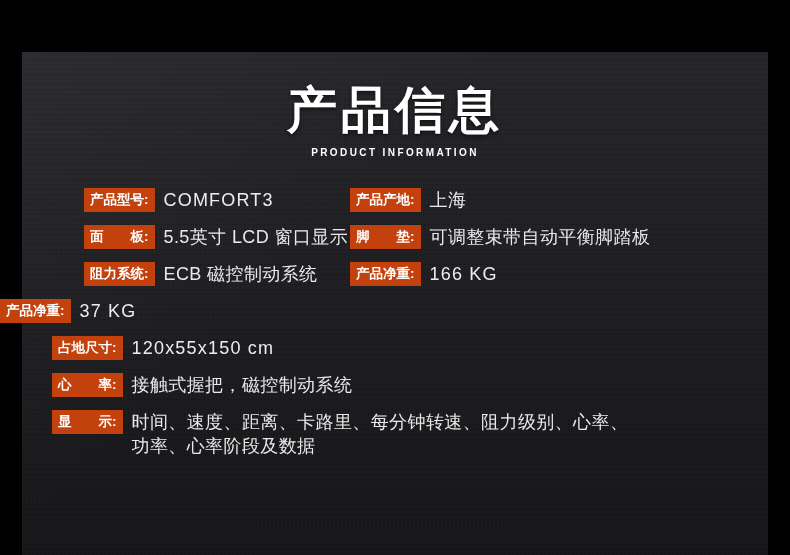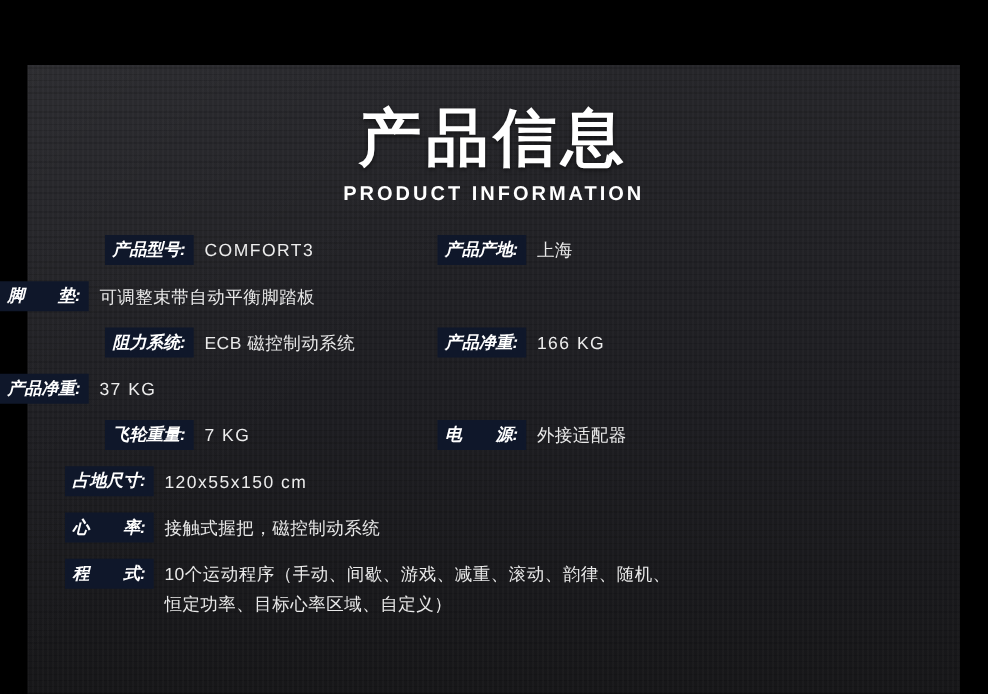--- a/index.html
+++ b/index.html
@@ -54,21 +54,21 @@
     color: #ffffff;
     font-size: 50px;
     font-weight: bold;
     letter-spacing: 4px;
     line-height: 1.05;
     margin: 0;
     text-shadow: 0 2px 4px rgba(0,0,0,0.55);
   }
   .subtitle {
     color: #ffffff;
-    font-size: 16px;
+    font-size: 10px;
     font-weight: bold;
     letter-spacing: 2.4px;
     margin-top: 10px;
   }
 
   .specs {
     position: absolute;
     left: 0;
     right: 0;
     top: 152px;
@@ -88,34 +88,33 @@
     padding-left: 84px;
     box-sizing: border-box;
   }
   .col-right {
     width: 356px;
     padding-left: 0px;
     box-sizing: border-box;
     justify-content: space-between;
   }
   .tag {
-    background: #0f172a;
+    background: #c2410c;
     color: #ffffff;
     font-size: 13.5px;
     font-weight: bold;
     padding: 3px 6px 4px 6px;
     line-height: 17px;
     white-space: pre;
     flex: 0 0 auto;
     letter-spacing: 0px;
-    font-style: italic;
   }
   .val {
     color: #e9e9e9;
-    font-size: 14px;
+    font-size: 18px;
     line-height: 24px;
     margin-left: 9px;
     letter-spacing: 0.4px;
     white-space: pre-line;
     flex: 1 1 auto;
   }
   .val.latin {
     letter-spacing: 1.2px;
     color: #ededed;
   }
@@ -147,20 +146,24 @@
         <span class="tag">产品型号:</span>
         <span class="val latin">COMFORT3</span>
       </div>
       <div class="col col-right">
         <span class="tag">产品产地:</span>
         <span class="val">上海</span>
       </div>
     </div>
 
     <div class="row">
+      <div class="col col-left">
+        <span class="tag">面　　板:</span>
+        <span class="val">5.5英寸 LCD 窗口显示</span>
+      </div>
       <div class="col col-right">
         <span class="tag">脚　　垫:</span>
         <span class="val">可调整束带自动平衡脚踏板</span>
       </div>
     </div>
 
     <div class="row">
       <div class="col col-left">
         <span class="tag">阻力系统:</span>
         <span class="val">ECB 磁控制动系统</span>
@@ -171,42 +174,32 @@
       </div>
     </div>
 
     <div class="row">
       <div class="col col-right">
         <span class="tag">产品净重:</span>
         <span class="val latin">37 KG</span>
       </div>
     </div>
 
-    <div class="row">
-      <div class="col col-left">
-        <span class="tag">飞轮重量:</span>
-        <span class="val latin">7 KG</span>
-      </div>
-      <div class="col col-right">
-        <span class="tag">电　　源:</span>
-        <span class="val">外接适配器</span>
-      </div>
-    </div>
 
     <div class="full-row">
       <span class="tag">占地尺寸:</span>
       <span class="val latin">120x55x150 cm</span>
     </div>
 
     <div class="full-row">
       <span class="tag">心　　率:</span>
       <span class="val">接触式握把，磁控制动系统</span>
     </div>
 
-
     <div class="full-row">
-      <span class="tag">程　　式:</span>
-      <span class="val val-indent">10个运动程序（手动、间歇、游戏、减重、滚动、韵律、随机、
-恒定功率、目标心率区域、自定义）</span>
-    </div>
+      <span class="tag">显　　示:</span>
+      <span class="val val-indent">时间、速度、距离、卡路里、每分钟转速、阻力级别、心率、
+功率、心率阶段及数据</span>
+    </div>
+
 
   </div>
 </div>
 
 </body></html>

